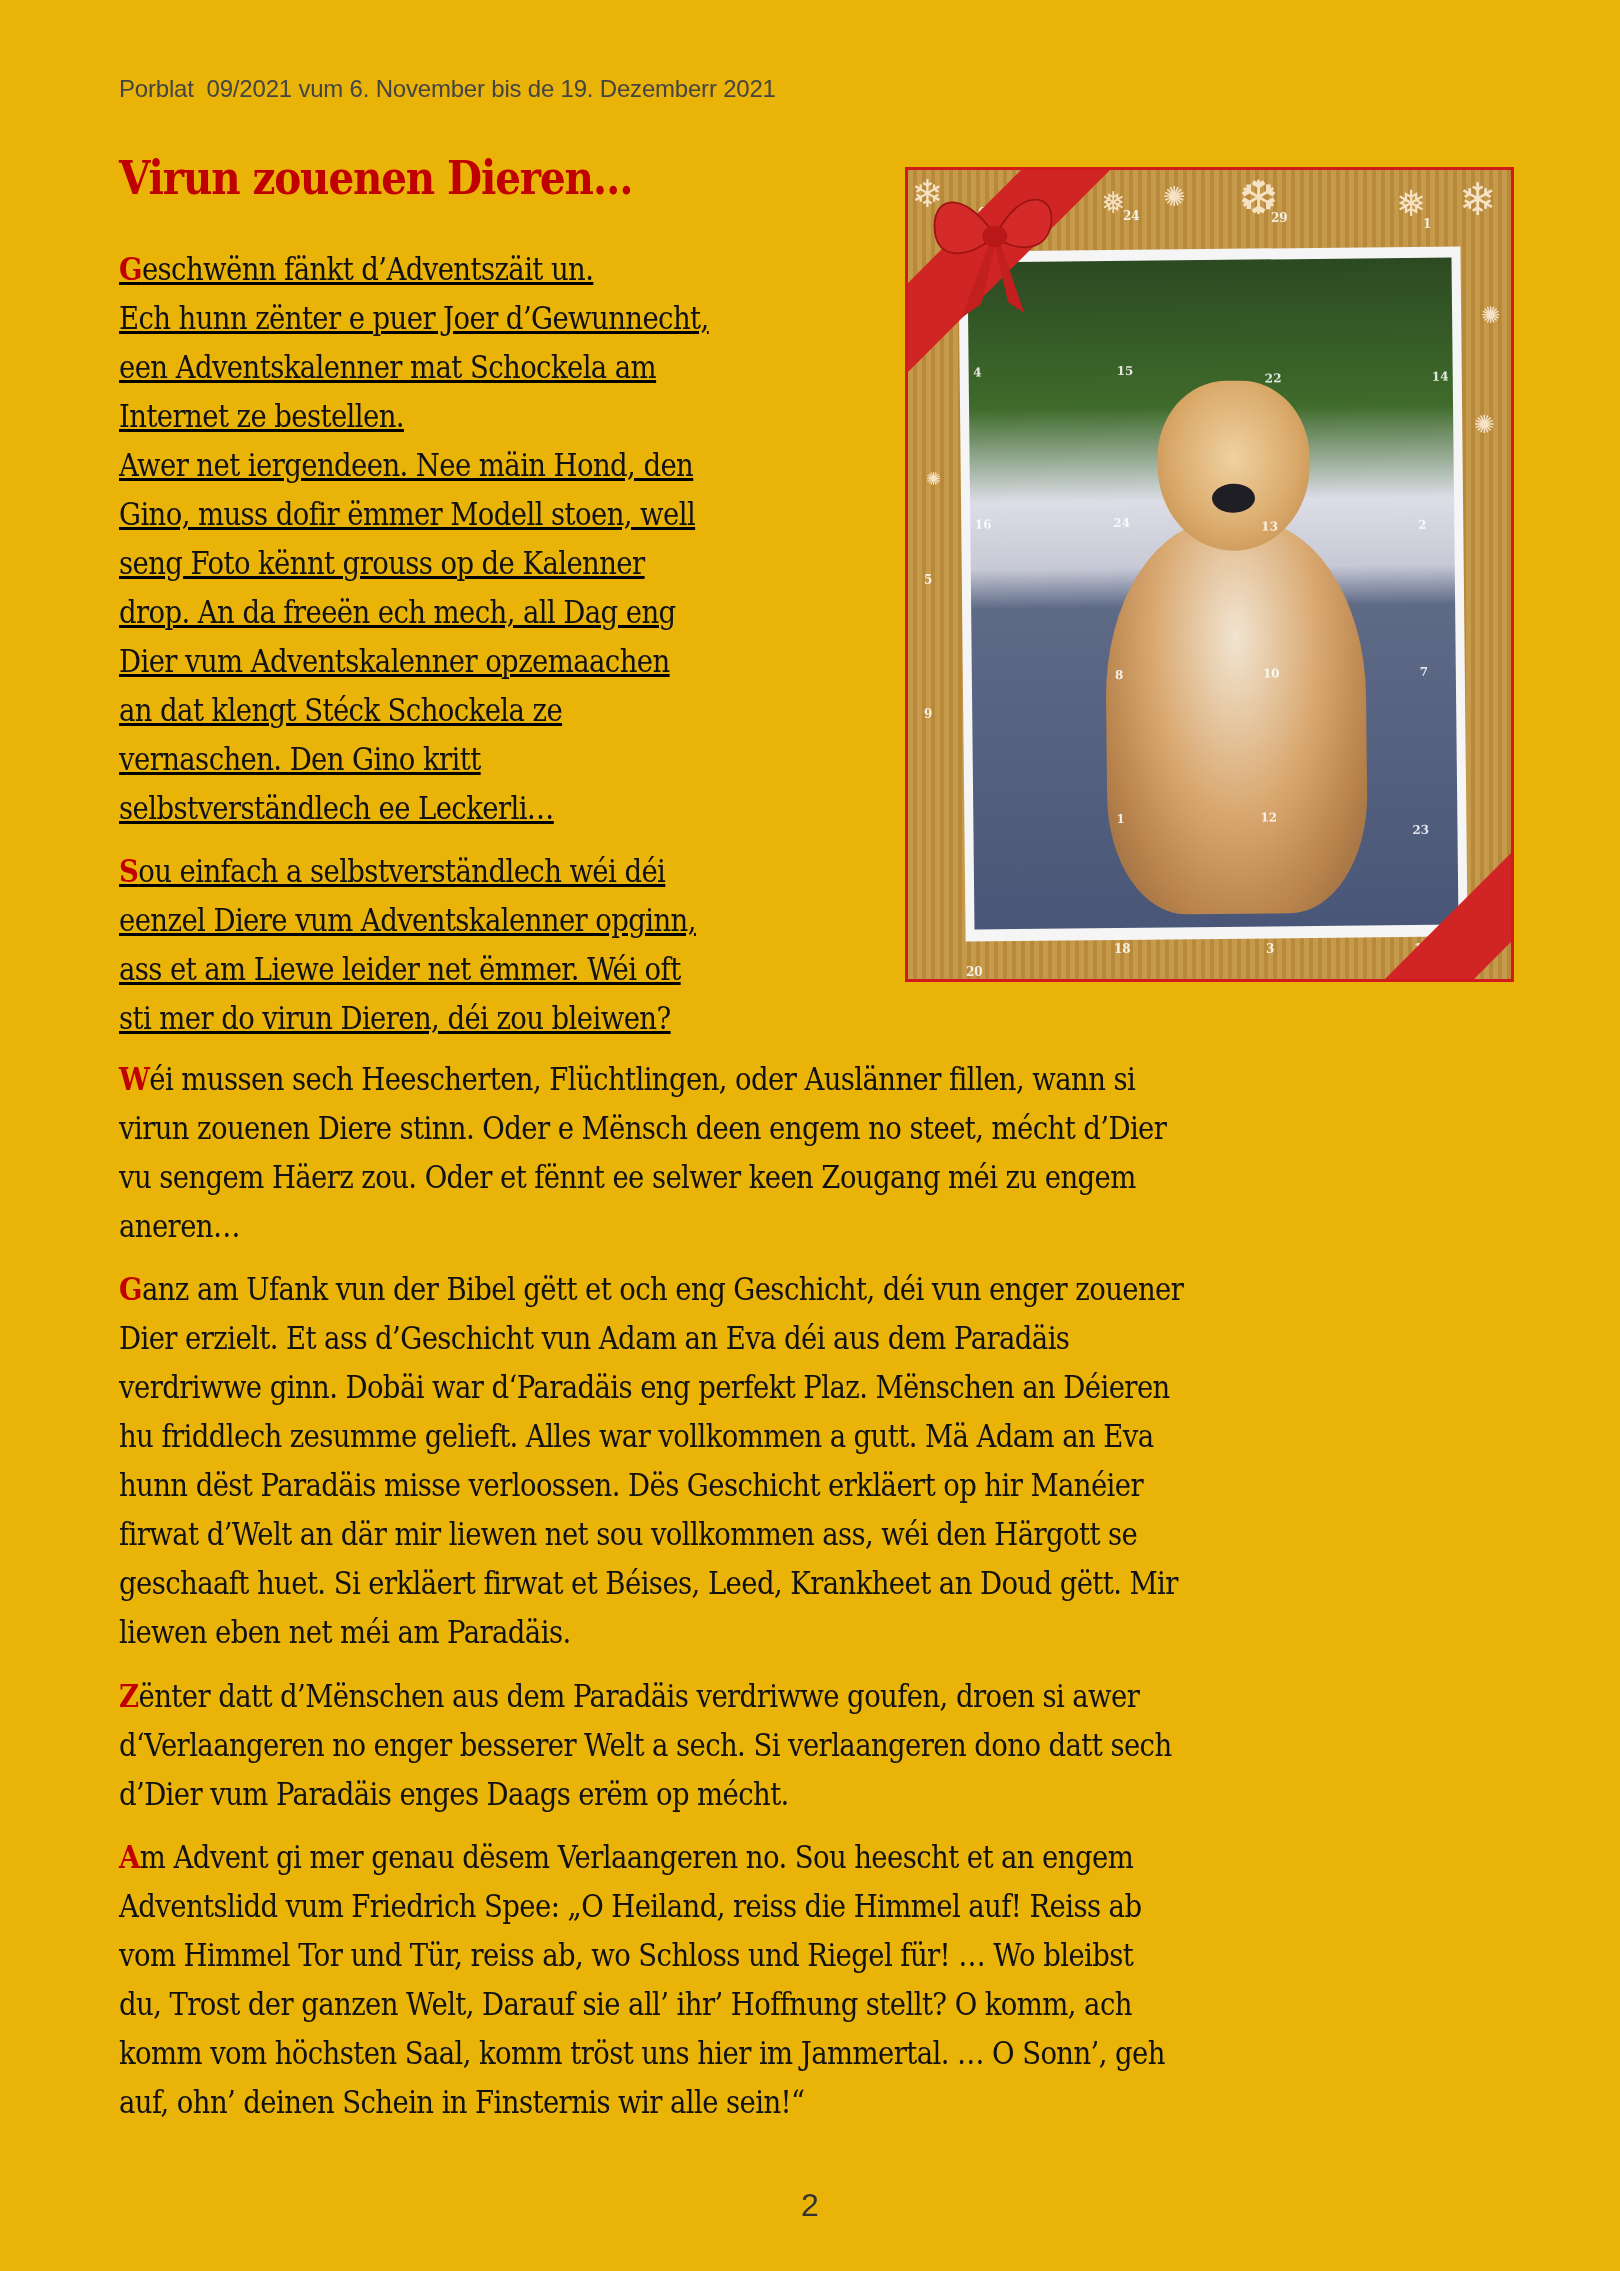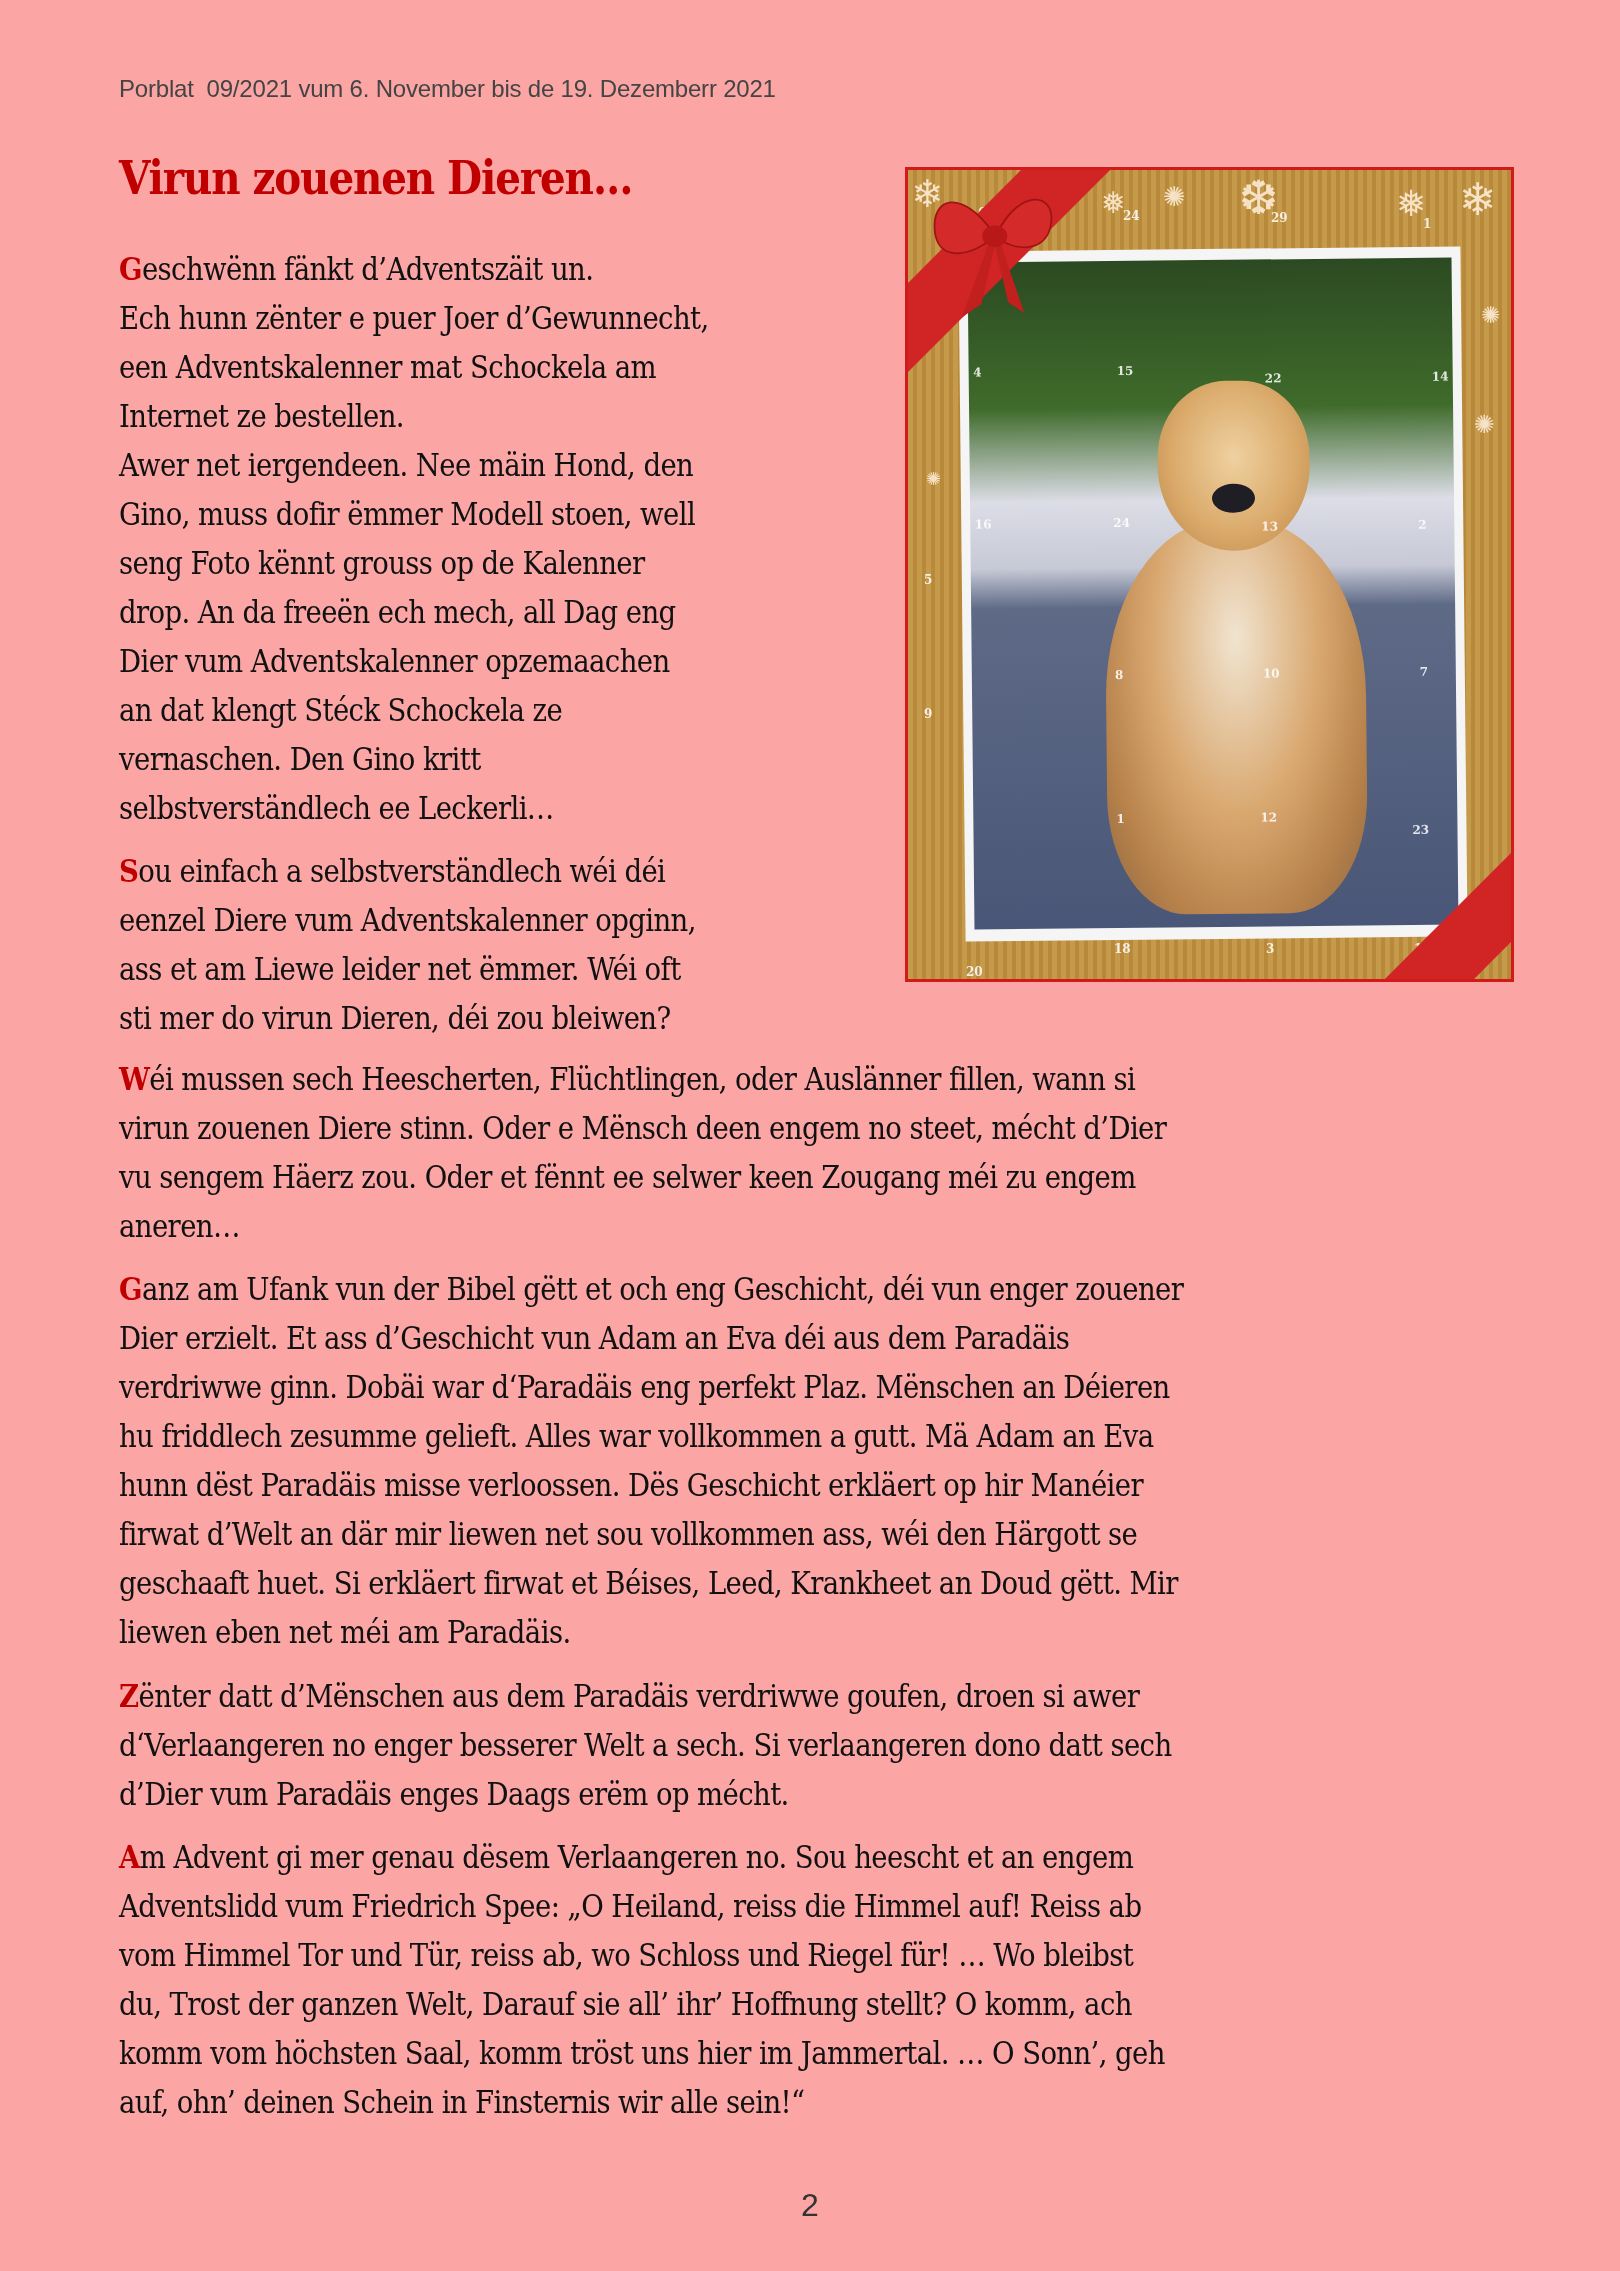--- a/index.html
+++ b/index.html
@@ -1,31 +1,31 @@
 <!DOCTYPE html>
 <html style="font-size:14.3px"><head>
 <meta charset="utf-8">
 <style>
   html, body { margin: 0; padding: 0; background: #ffffff; }
   body { width: 1620px; height: 2271px; position: relative; overflow: hidden; }
-  .page { position: absolute; left: 0; top: 0; width: 1620px; height: 2271px; background: #fca5a5; }
+  .page { position: absolute; left: 0; top: 0; width: 1620px; height: 2271px; background: #eab308; }
 
   .running-header {
     position: absolute; left: 119px; top: 75px;
     font-family: "Liberation Sans", sans-serif; font-size: 24px; color: #444;
     letter-spacing: -0.2px; white-space: pre;
   }
   .title {
     position: absolute; left: 119px; top: 150px;
     font-family: "DejaVu Serif", serif; font-weight: bold; font-size: 47px;
     color: #c00000; letter-spacing: -1.3px; transform: scaleX(0.86); transform-origin: left top;
     white-space: nowrap;
   }
   .col-left {
-    position: absolute; left: 119px; top: 245px; width: 788px;
+    position: absolute; left: 119px; top: 245px; width: 788px; text-decoration: underline;
   }
   .full-width {
     position: absolute; left: 119px; top: 1055px; width: 1397px;
   }
   .para {
     font-family: "DejaVu Serif", serif; font-size: 32px; line-height: 49px;
     color: #111; margin: 0 0 14.3px 0; letter-spacing: -0.7px;
     transform: scaleX(0.86); transform-origin: left top; width: 116%;
   }
   .para .line { display: block; white-space: nowrap; }

